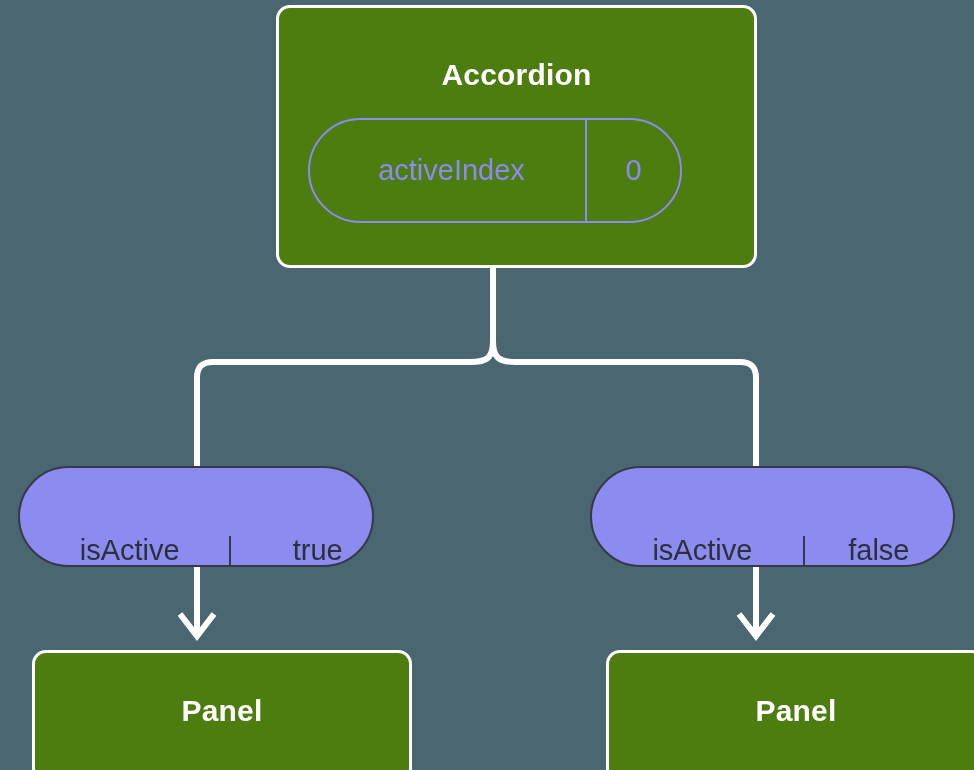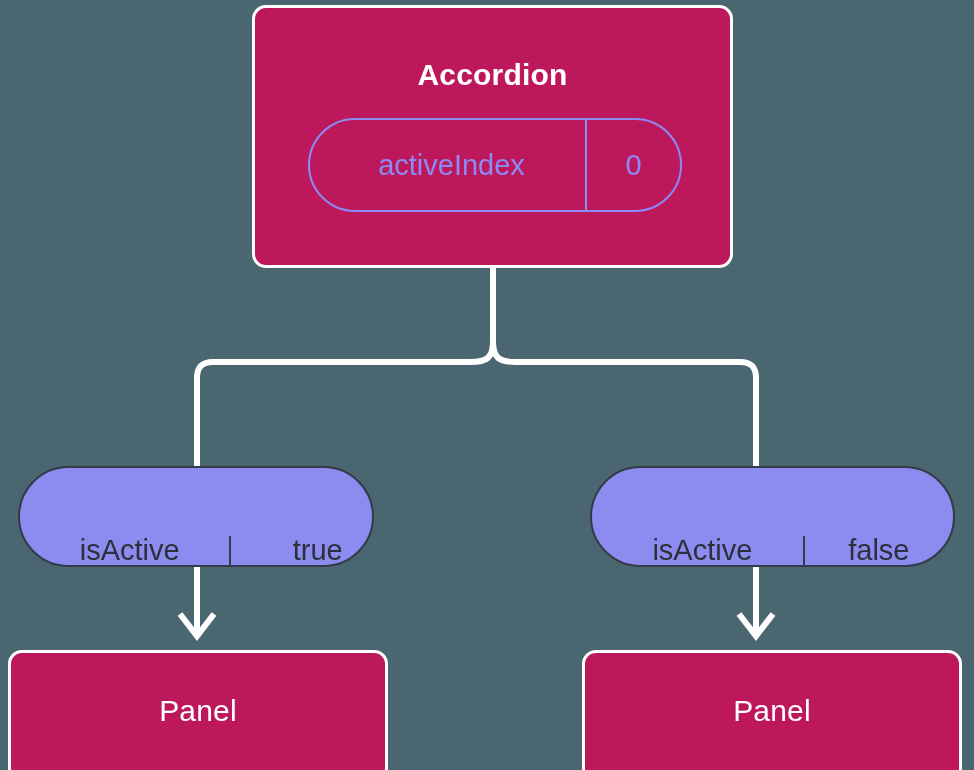--- a/index.html
+++ b/index.html
@@ -30,26 +30,27 @@
     height: 770px;
     pointer-events: none;
     z-index: 1;
   }
 
   
   .node-box {
     position: absolute;
     z-index: 2;
     box-sizing: border-box;
-    background: #be185d;
+    background: #4d7c0f;
     border: 3px solid #ffffff;
     border-radius: 14px;
     display: flex;
     flex-direction: column;
     align-items: center;
+    margin-left: 24px;
   }
   .node-title {
     color: #ffffff;
     font-size: 30px;
     font-weight: 700;
     letter-spacing: 0.2px;
     line-height: 1;
     white-space: nowrap;
   }
 
@@ -75,21 +76,21 @@
     height: 132px;
   }
   #node-panel-right {
     left: 582px;
     top: 650px;
     width: 380px;
     height: 132px;
   }
   .node-panel .node-title {
     margin-top: -10px;
-    font-weight: 400;
+    font-weight: 700;
   }
 
   
   .pill {
     position: absolute;
     z-index: 3;
     box-sizing: border-box;
     display: flex;
     align-items: stretch;
     border-radius: 999px;
@@ -131,21 +132,21 @@
   }
   .pill.pill-filled .pill-val {
     border-left: 2px solid #343a47;
   }
 
   
   #pill-active-index {
     left: 308px;
     top: 118px;
     width: 374px;
-    height: 94px;
+    height: 105px;
   }
   #pill-active-index .pill-key { width: 278px; padding-left: 8px; }
   #pill-active-index .pill-val { width: 96px; }
 
   #pill-is-active-left {
     left: 18px;
     top: 466px;
     width: 356px;
     height: 101px;
   }

